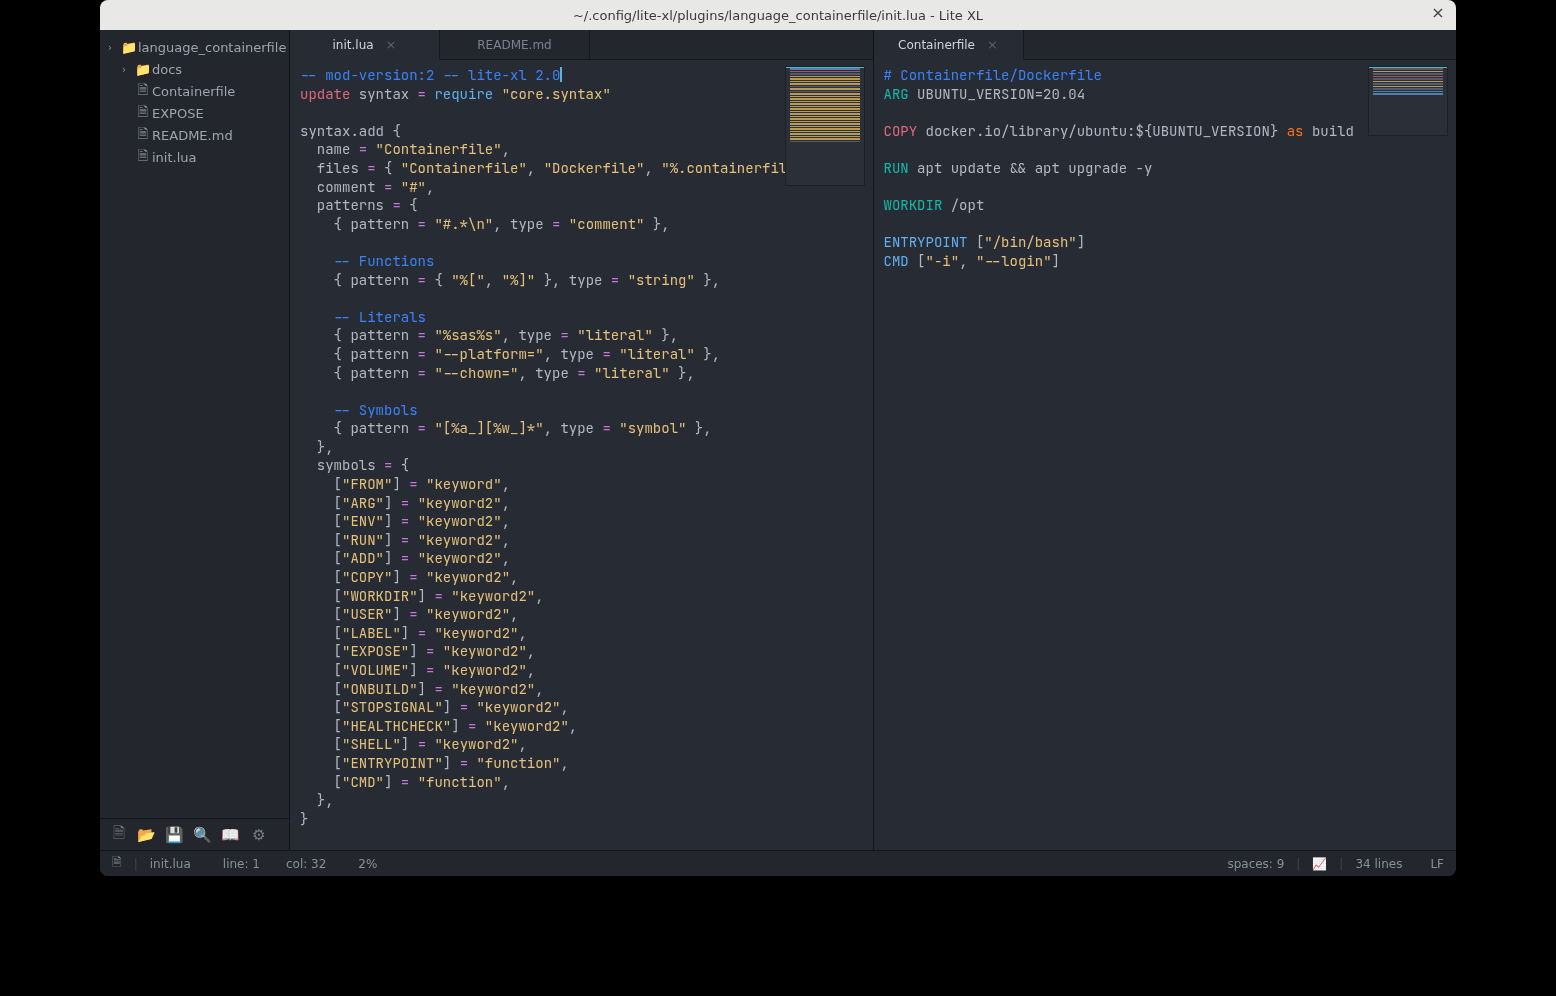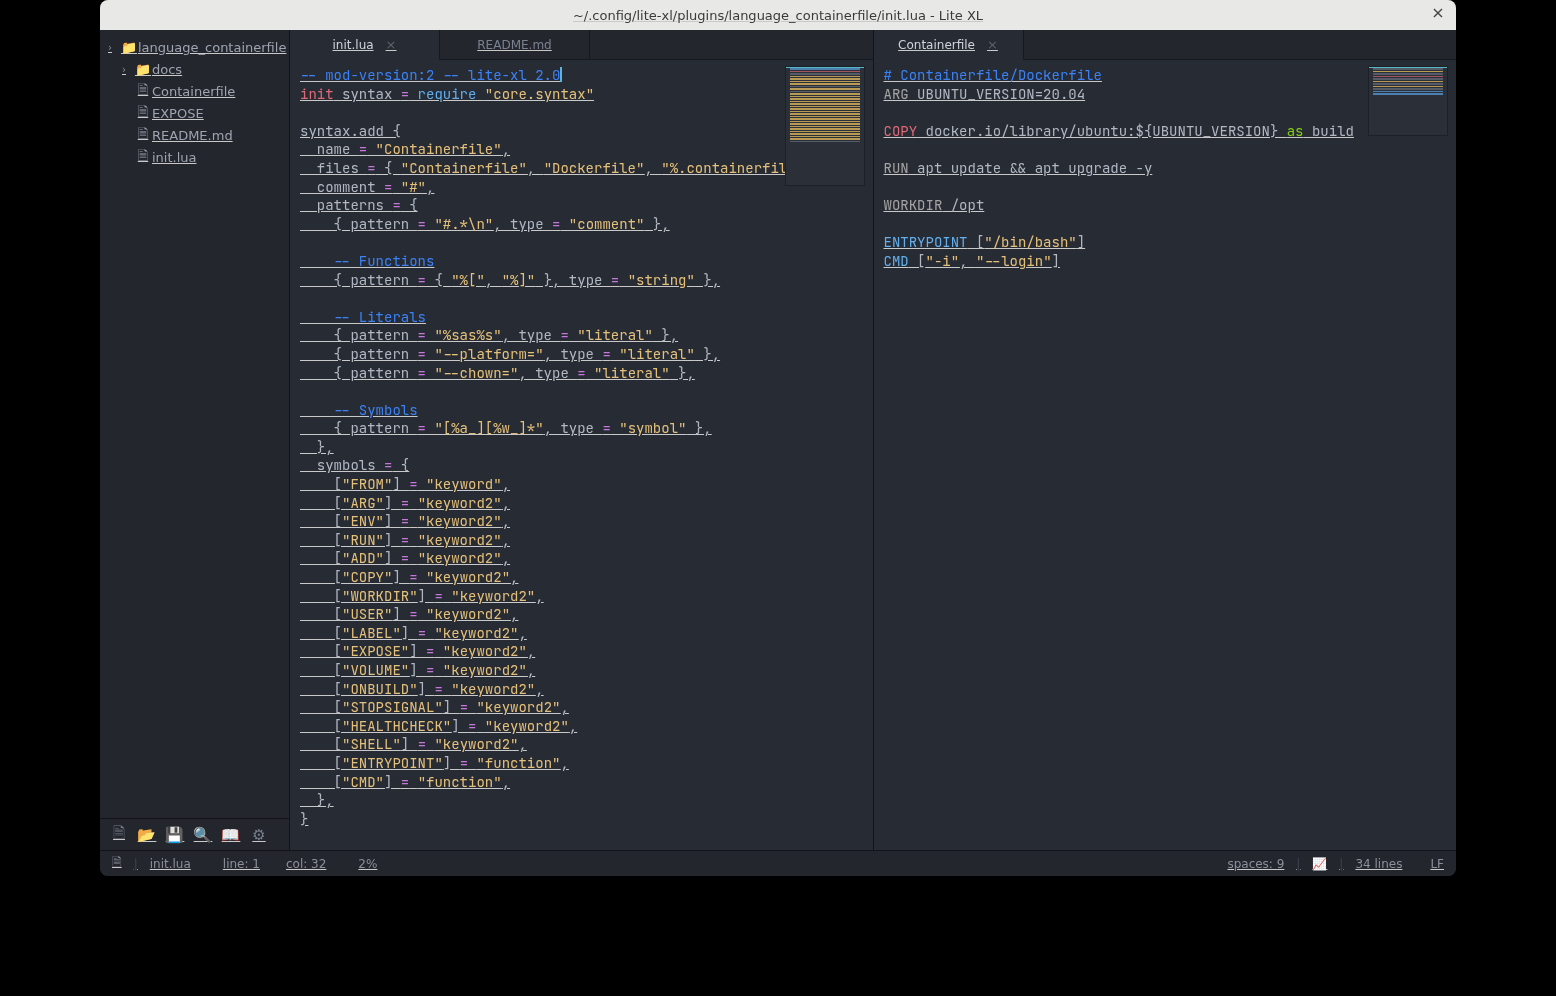--- a/index.html
+++ b/index.html
@@ -15,21 +15,20 @@
   .window {
     width: 1356px;
     height: 876px;
     margin: 0 auto;
     background: #272b33;
     border-radius: 8px;
     box-shadow: 0 0 18px rgba(0,0,0,.6);
     display: flex;
     flex-direction: column;
     overflow: hidden;
-    text-decoration: underline;
   }
 
   
   .titlebar {
     height: 30px;
     background: #e8e8e7;
     color: #3a3a3a;
     display: flex;
     align-items: center;
     justify-content: center;
@@ -141,23 +140,23 @@
   }
 
   
   .k   { color: #de6a78; }   
   .fn  { color: #61afef; }   
   .id  { color: #b1b7c3; }   
   .op  { color: #c776dc; }   
   .str { color: #e5c07b; }   
   .cmt { color: #3b82f6; }   
   .kw  { color: #de6a78; }   
-  .kw2 { color: #a3a3a3; text-align: right; }   
+  .kw2 { color: #14b8a6; text-align: right; }   
   .fnc { color: #61afef; }   
-  .lit { color: #84cc16; }   
+  .lit { color: #f97316; }   
 
   .minimap {
     position: absolute;
     top: 6px; right: 8px;
     width: 80px; height: 120px;
     background: #2b2f38;
     border: 1px solid #1c2028;
   }
   .minimap.small { height: 70px; }
   .minimap .mm-line { height: 1.5px; margin: 1px 4px; background: #555b68; }
@@ -249,21 +248,21 @@
           <div class="tab active">
             <span>init.lua</span>
             <span class="x">×</span>
           </div>
           <div class="tab">
             <span>README.md</span>
           </div>
         </div>
         <div class="editor-body">
 <div class="code"><span class="cmt">-- mod-version:2 -- lite-xl 2.0</span><span class="cursor"></span>
-<span class="k">init</span><span class="id"> syntax </span><span class="op">=</span><span class="fn"> require </span><span class="str">"core.syntax"</span>
+<span class="k">update</span><span class="id"> syntax </span><span class="op">=</span><span class="fn"> require </span><span class="str">"core.syntax"</span>
 
 <span class="id">syntax.add {</span>
 <span class="id">  name </span><span class="op">=</span><span class="str"> "Containerfile"</span><span class="id">,</span>
 <span class="id">  files </span><span class="op">=</span><span class="id"> { </span><span class="str">"Containerfile"</span><span class="id">, </span><span class="str">"Dockerfile"</span><span class="id">, </span><span class="str">"%.containerfile"</span><span class="id"> },</span>
 <span class="id">  comment </span><span class="op">=</span><span class="str"> "#"</span><span class="id">,</span>
 <span class="id">  patterns </span><span class="op">=</span><span class="id"> {</span>
 <span class="id">    { pattern </span><span class="op">=</span><span class="str"> "#.*\n"</span><span class="id">, type </span><span class="op">=</span><span class="str"> "comment"</span><span class="id"> },</span>
 
 <span class="cmt">    -- Functions</span>
 <span class="id">    { pattern </span><span class="op">=</span><span class="id"> { </span><span class="str">"%["</span><span class="id">, </span><span class="str">"%]"</span><span class="id"> }, type </span><span class="op">=</span><span class="str"> "string"</span><span class="id"> },</span>

